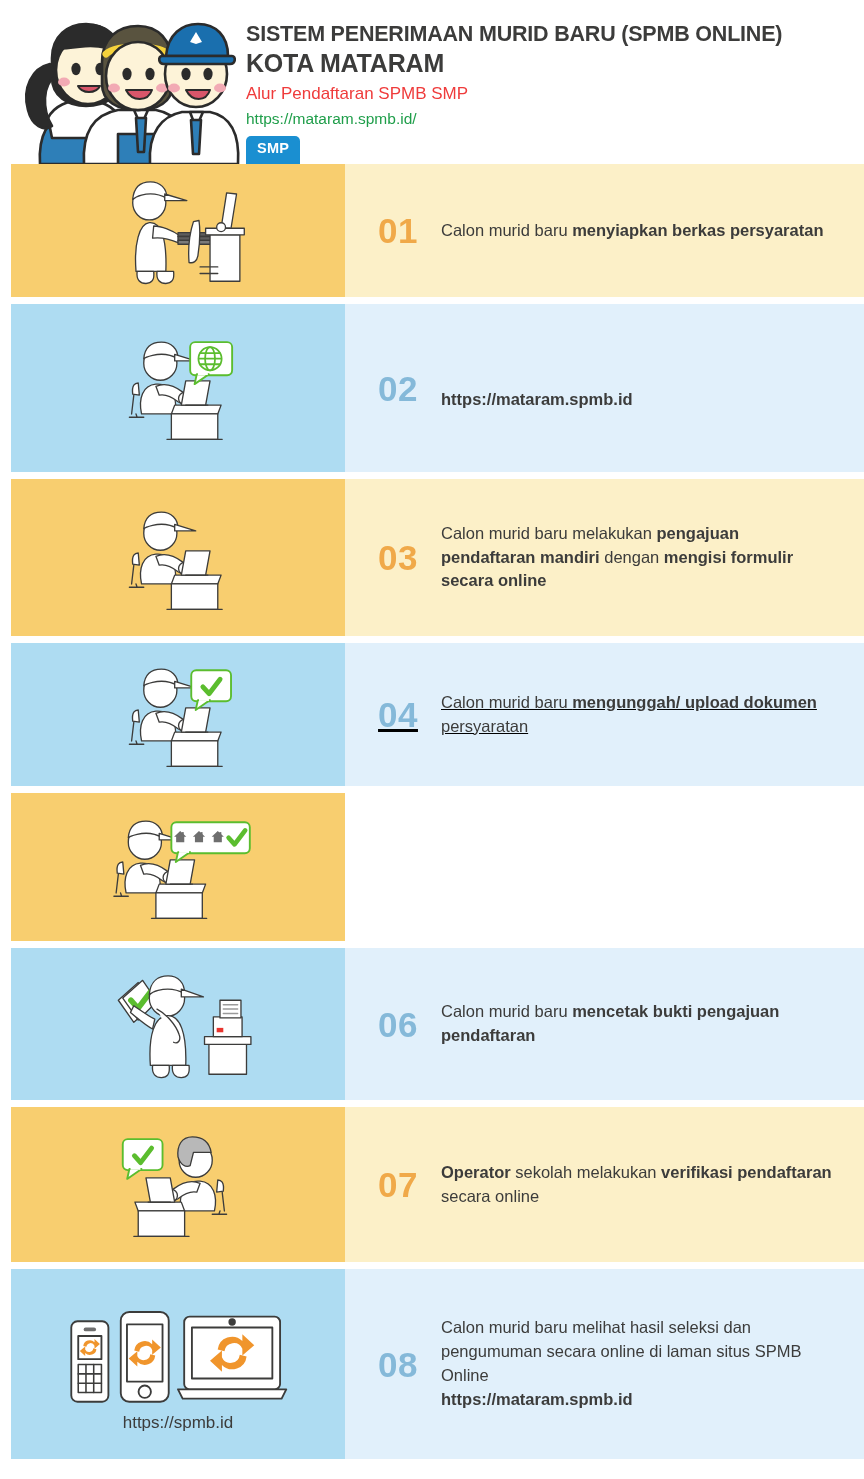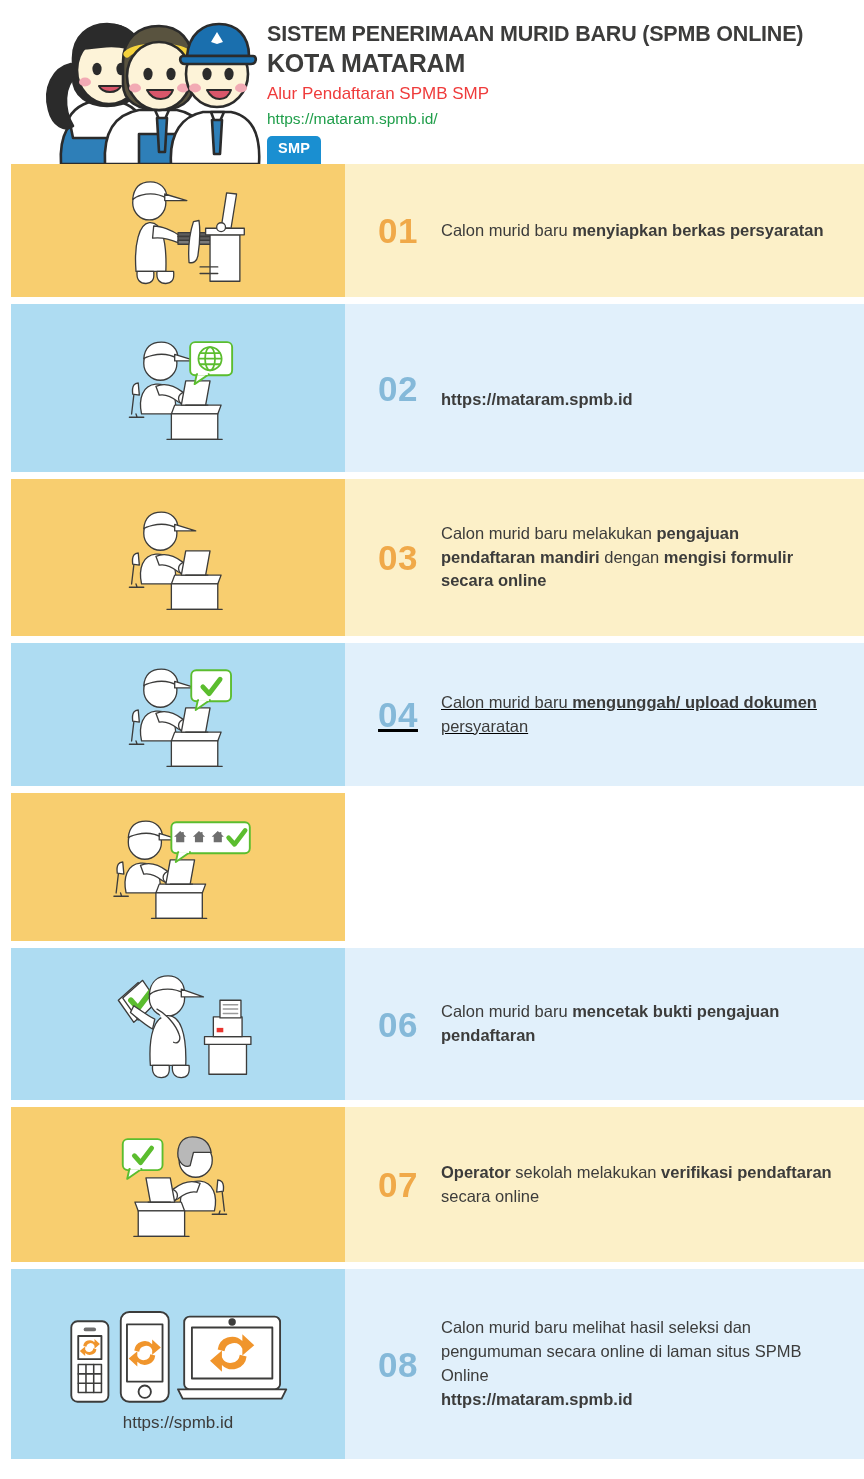--- a/index.html
+++ b/index.html
@@ -5,21 +5,21 @@
   * { margin:0; padding:0; box-sizing:border-box; }
   html, body {
     width:864px; height:1479px;
     background:#ffffff;
     font-family:"Liberation Sans", sans-serif;
     overflow:hidden;
   }
   .page { position:relative; width:864px; height:1479px; background:#fff; }
 
   
-  .header { position:relative; height:164px; padding:14px 0 0 0;margin-left:21px; }
+  .header { position:relative; height:164px; padding:14px 0 0 0; }
   .header-inner { display:flex; align-items:flex-start; }
   .mascot { width:236px; height:150px; flex:0 0 236px; position:relative; margin-left:10px; }
   .head-text { padding-top:8px; }
   .title-line1 {
     font-size:21.5px; font-weight:bold; color:#3c3c3b;
     letter-spacing:-0.2px; line-height:1.18; white-space:nowrap;
   }
   .title-line2 {
     font-size:25px; font-weight:bold; color:#3c3c3b;
     letter-spacing:-0.2px; line-height:1.2; margin-top:1px;

